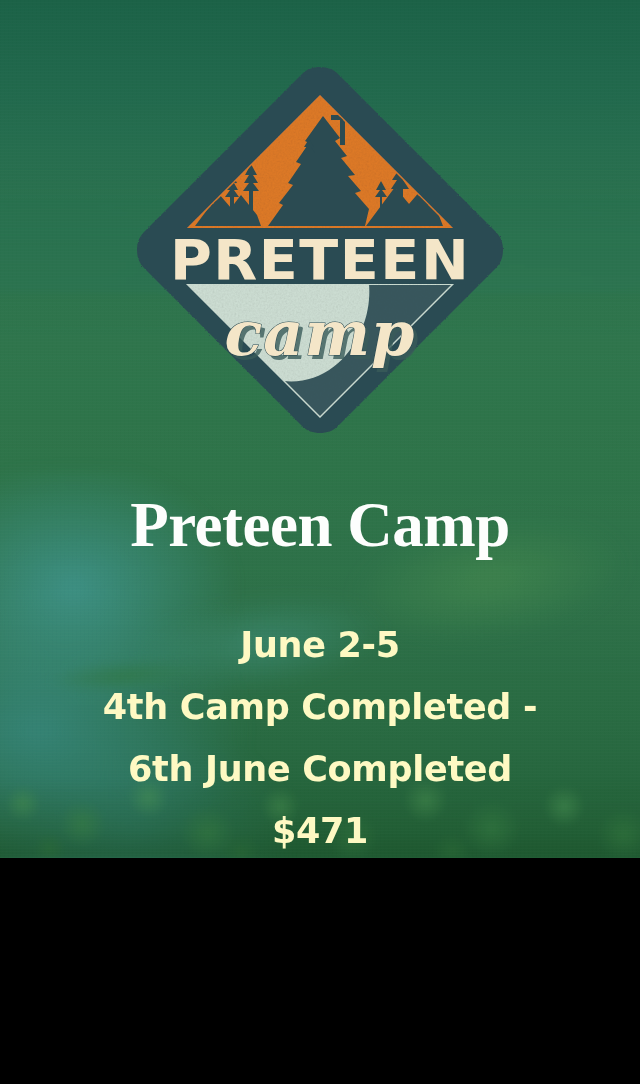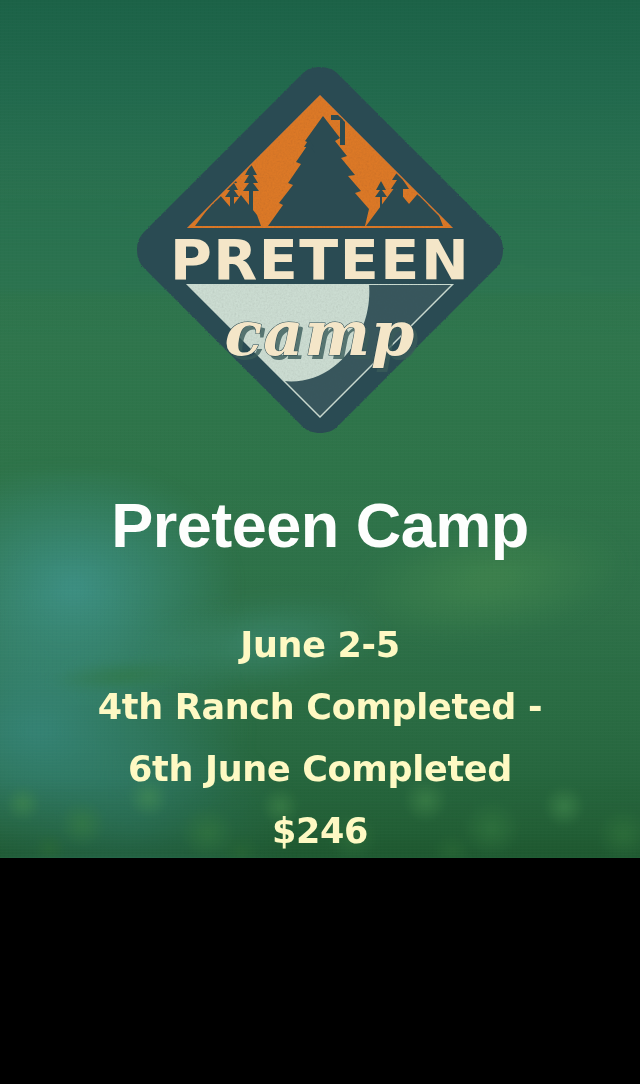--- a/index.html
+++ b/index.html
@@ -195,21 +195,21 @@
 
   
   .text-block {
     position: absolute;
     left: 0; right: 0;
     top: 492px;
     text-align: center;
     color: #ffffff;
   }
   .camp-title {
-    font-family: Liberation Sans, sans-serif;
+    font-family: Liberation Serif, serif;
     font-weight: 700;
     font-size: 63px;
     line-height: 1.05;
     letter-spacing: -0.5px;
     margin: 0;
     color: #fdfefd;
   }
   .detail-list {
     margin: 0;
     padding: 0;
@@ -338,20 +338,20 @@
         <text x="187" y="292" text-anchor="middle" font-family="'DejaVu Serif','Liberation Serif',serif" font-size="62" font-weight="700" font-style="italic" letter-spacing="1" fill="#f4e6c8" stroke="#2b4b52" stroke-width="1" paint-order="stroke">camp</text>
       </g>
     </svg>
   </div>
 
   <div class="text-block">
     <h1 class="camp-title">Preteen Camp</h1>
 
     <ul class="detail-list">
       <li>June 2-5</li>
-      <li>4th Ranch Completed -</li>
+      <li>4th Camp Completed -</li>
       <li>6th June Completed</li>
-      <li>$246</li>
+      <li>$471</li>
     </ul>
   </div>
 
   <div class="bottom-bar"></div>
 </div>
 
 </body></html>

